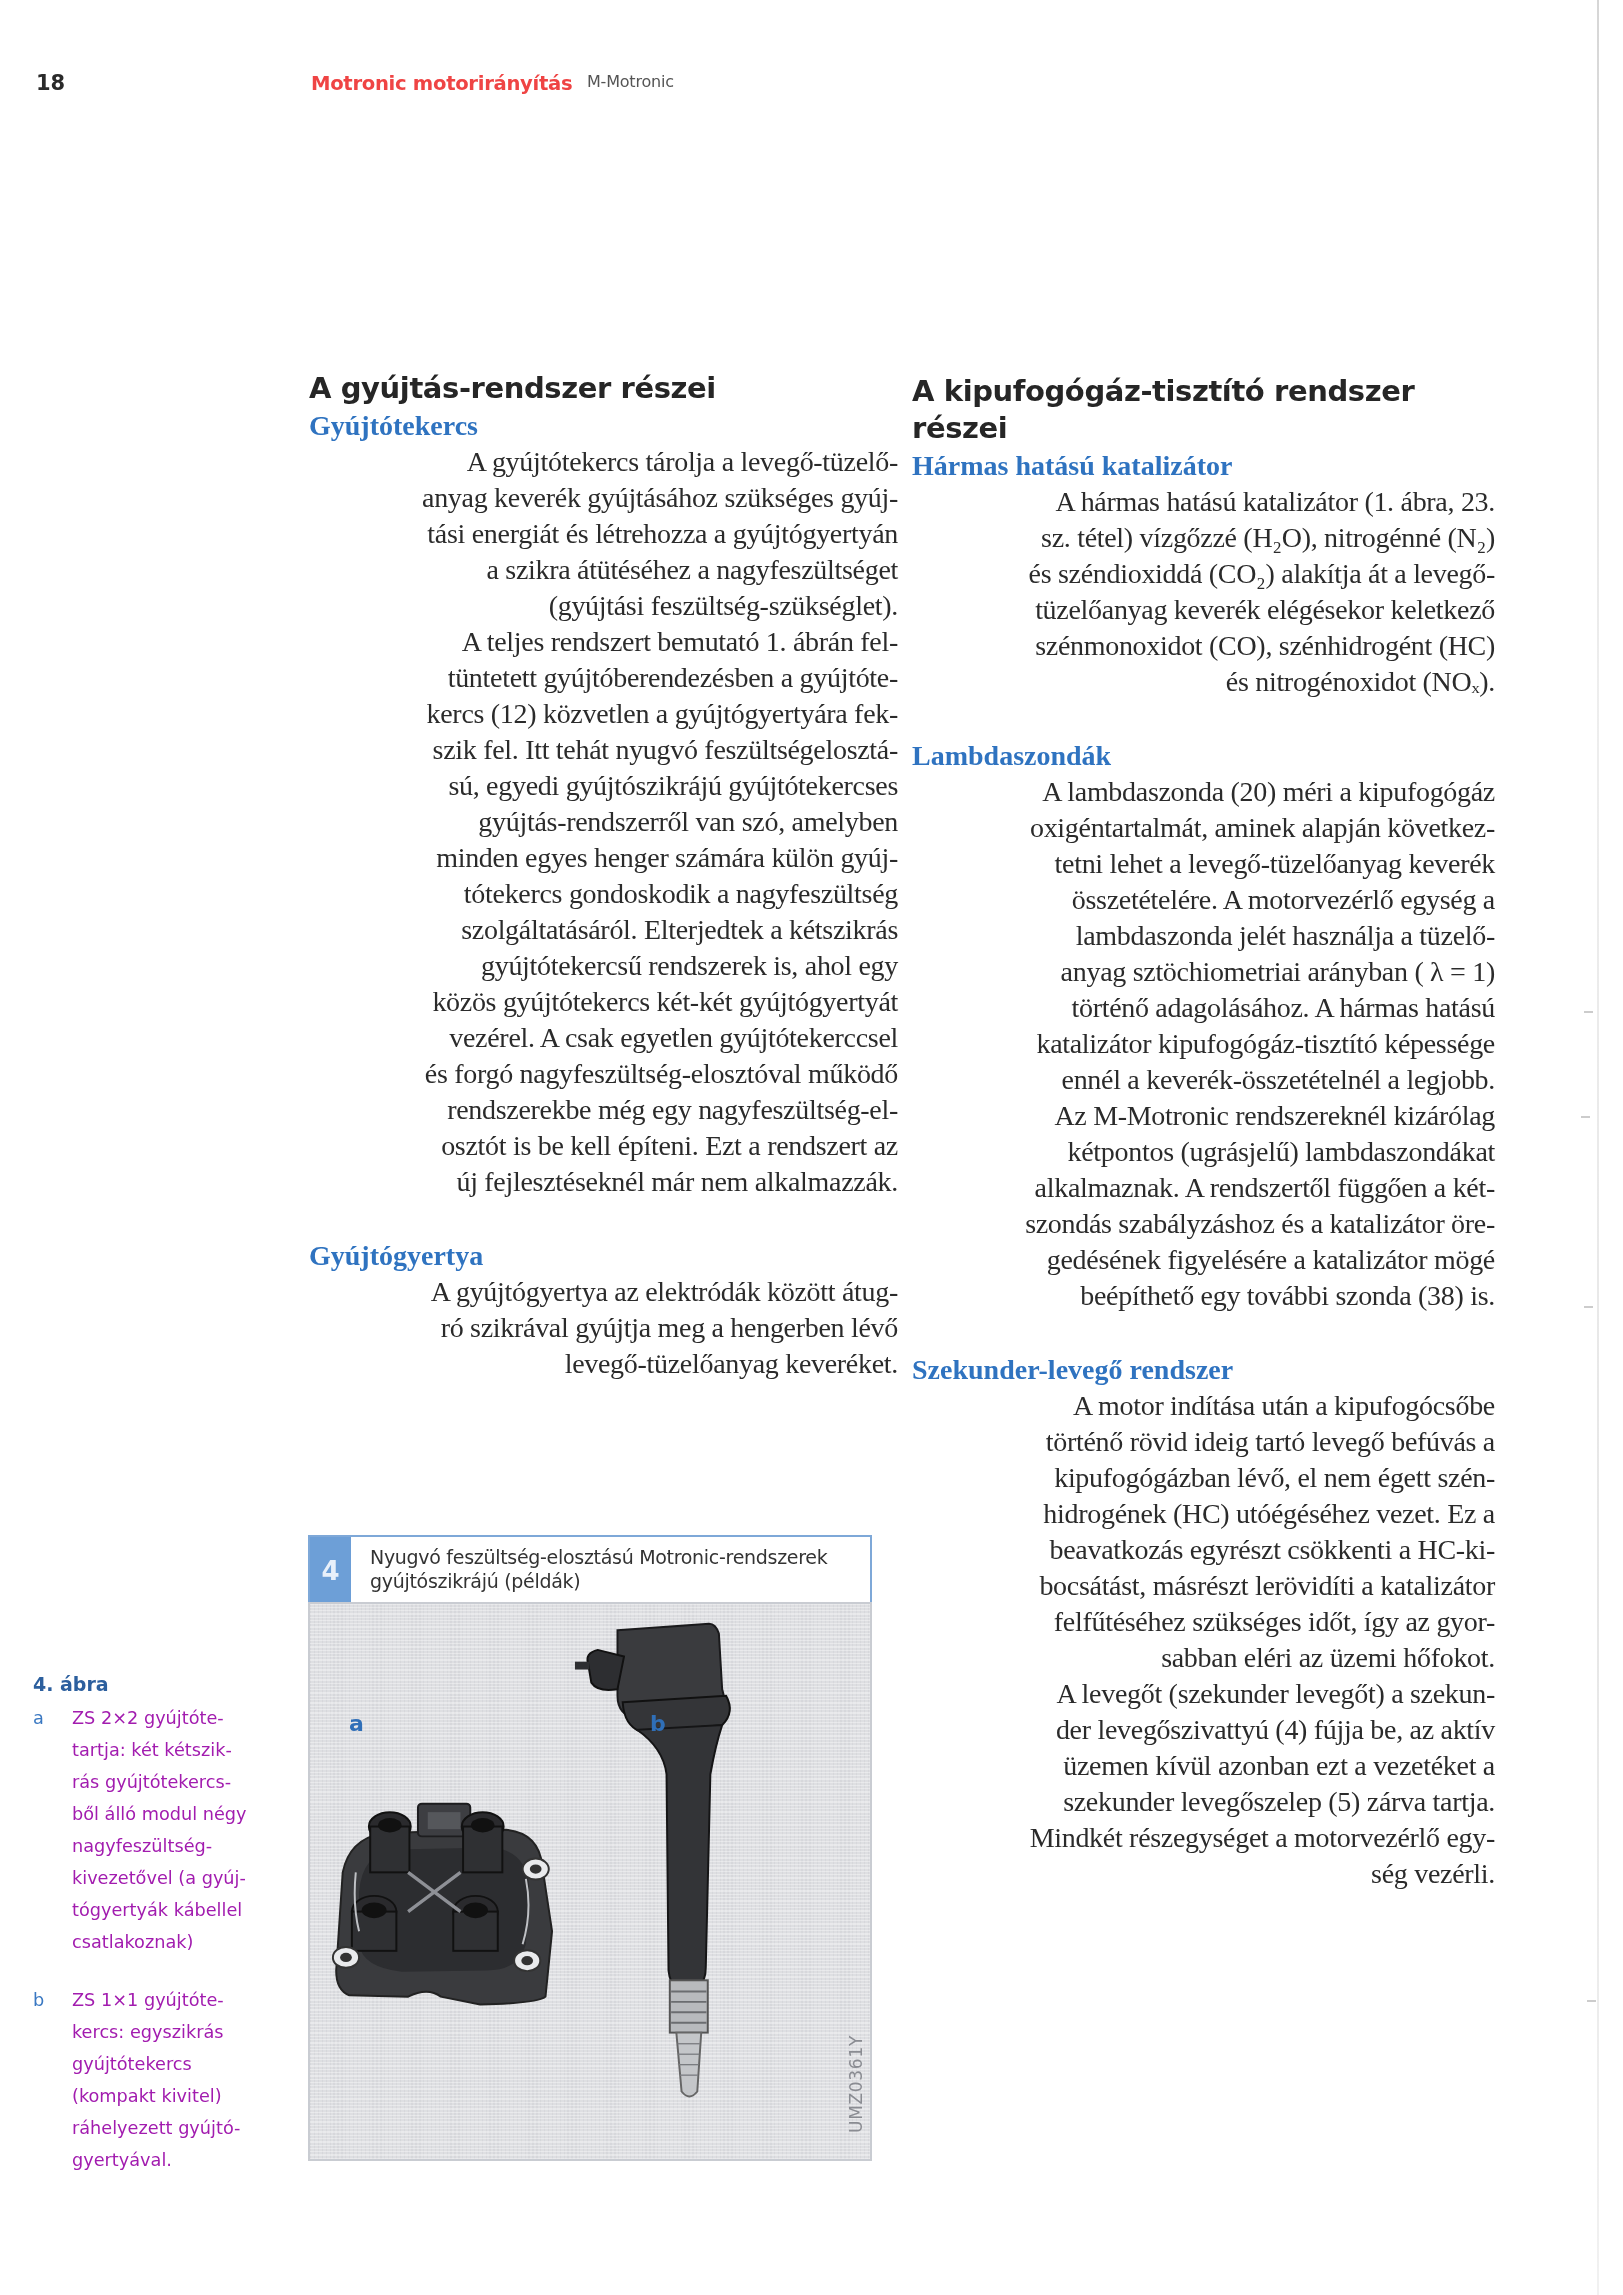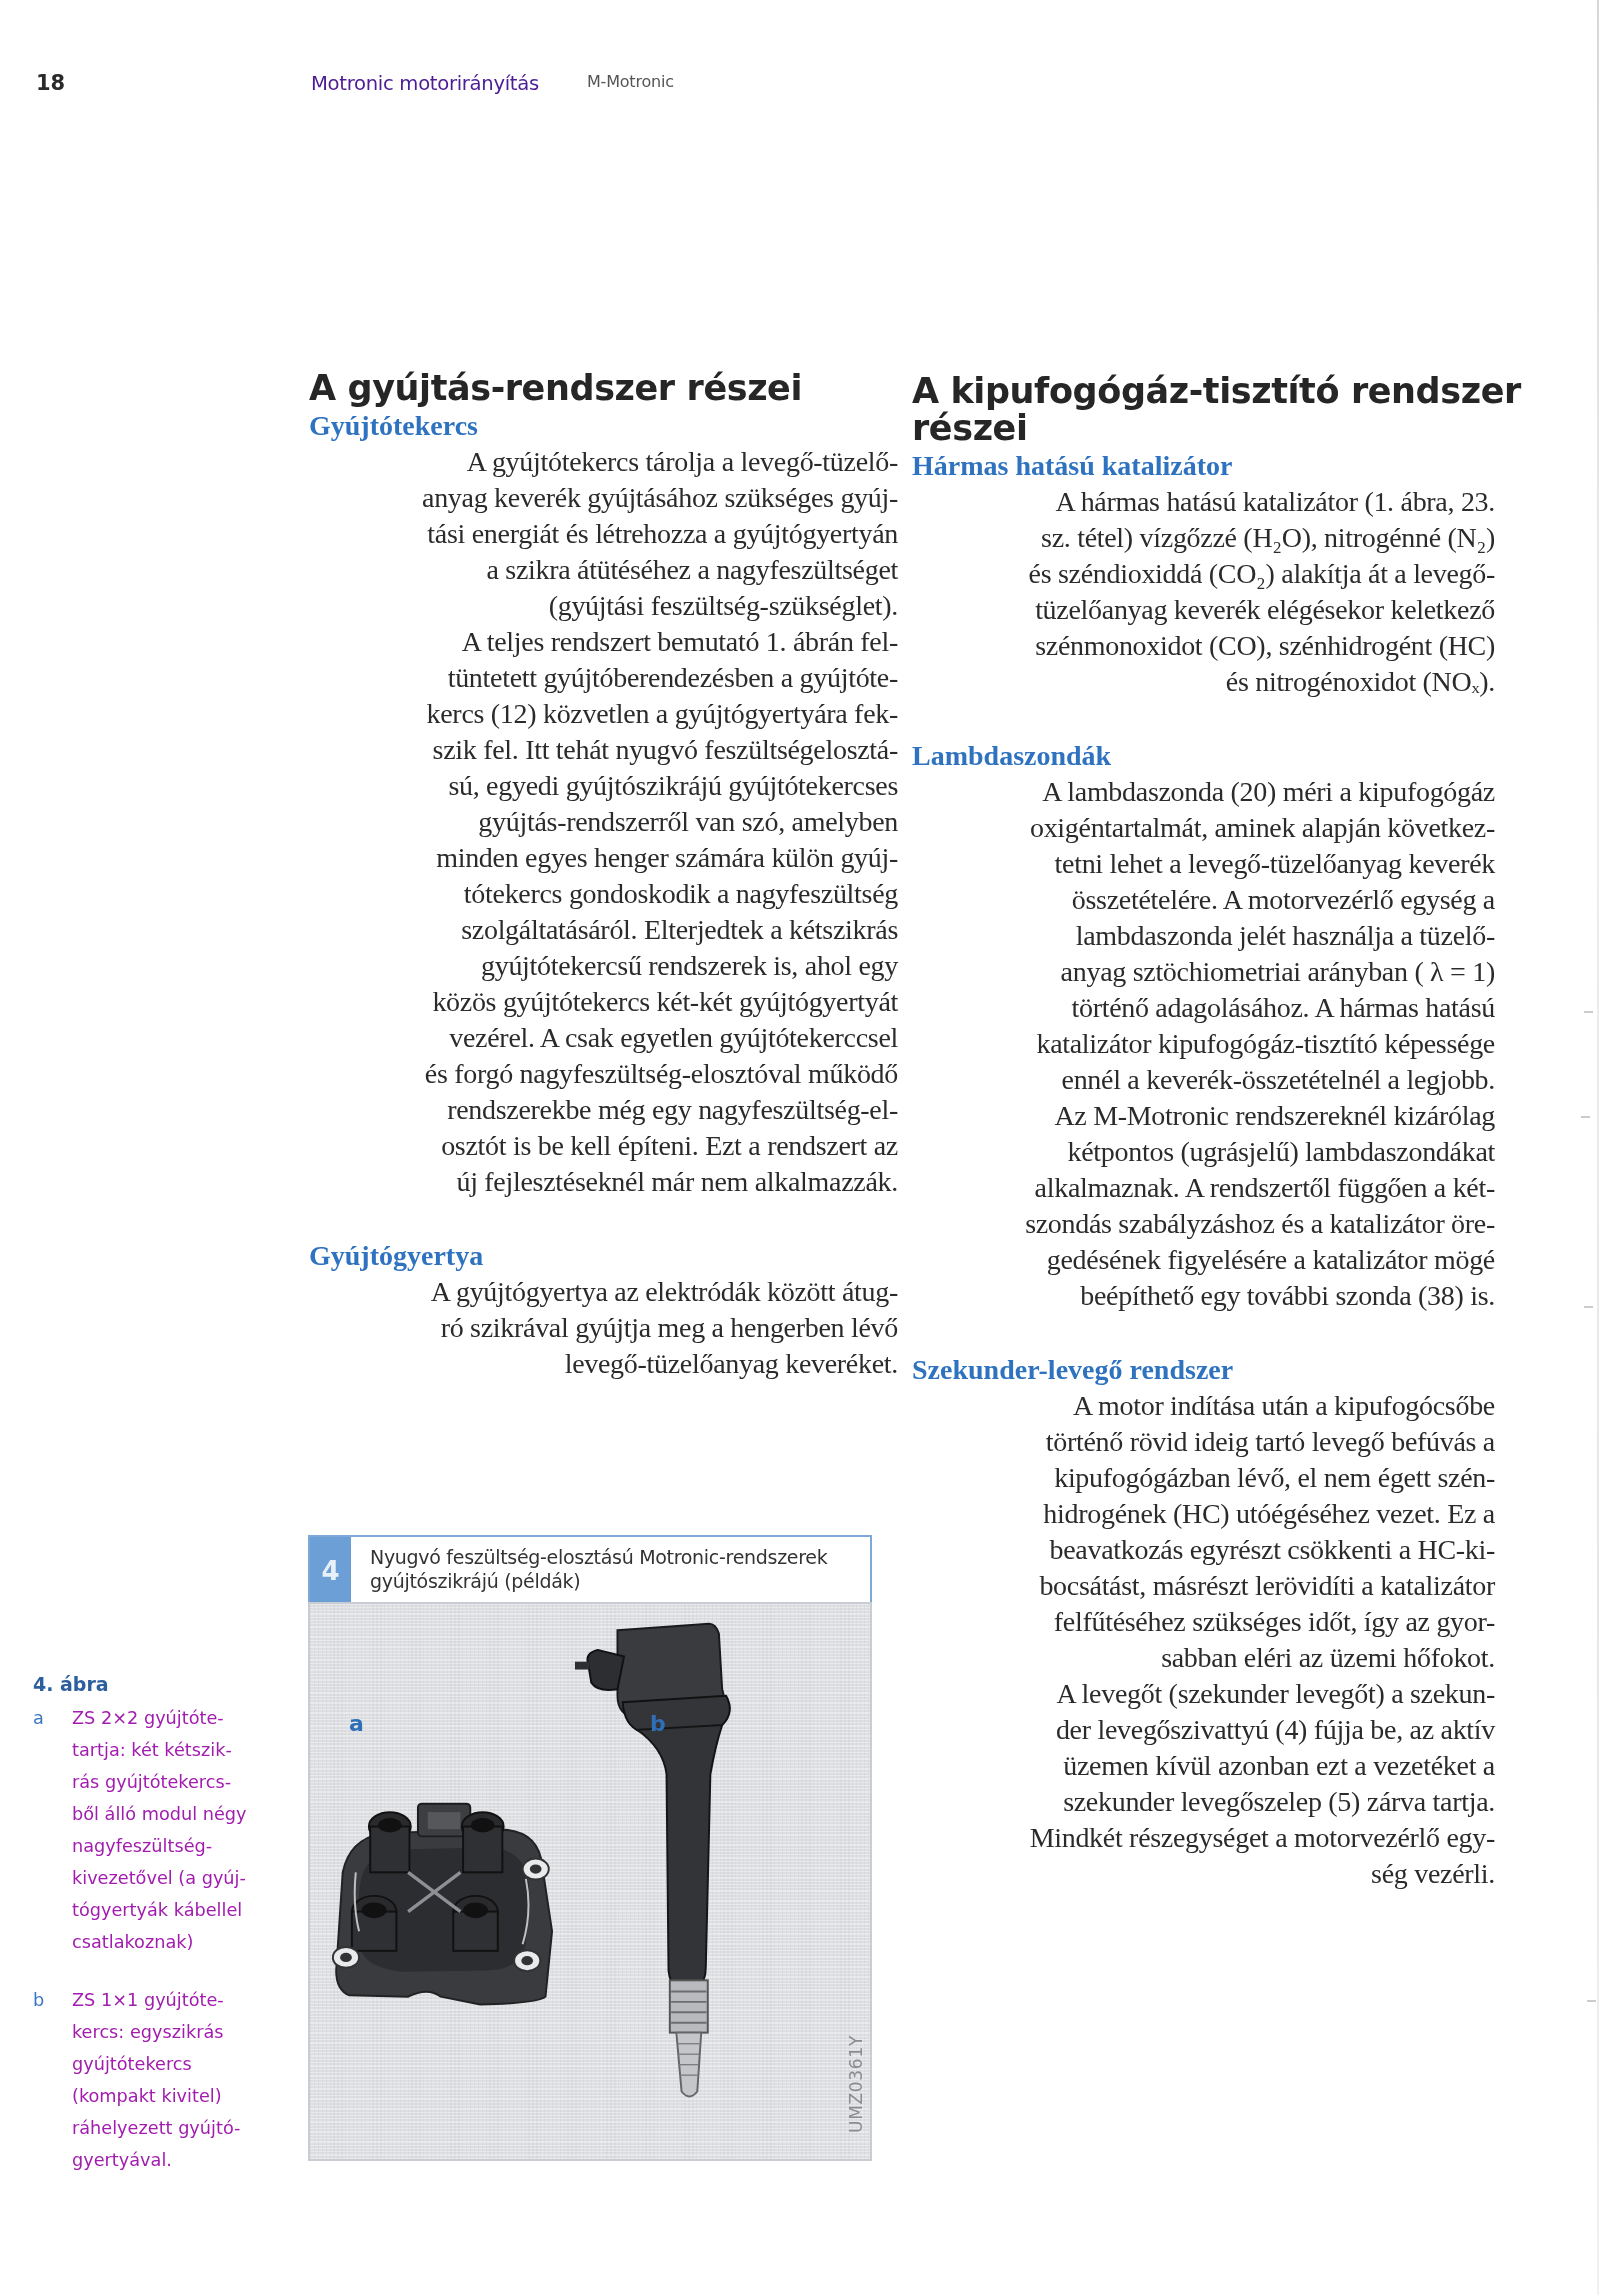--- a/index.html
+++ b/index.html
@@ -5,31 +5,31 @@
   html, body { margin: 0; padding: 0; }
   body {
     width: 1623px; height: 2295px; position: relative; overflow: hidden;
     background: #ffffff; color: #2b2b2b;
   }
   .abs { position: absolute; }
   .sans { font-family: "DejaVu Sans", "Liberation Sans", sans-serif; }
 
   
   #page-num { left: 36px; top: 71px; font-size: 21px; font-weight: bold; color: #2a2a2a; }
-  #running-title { left: 311px; top: 72px; font-size: 19.6px; font-weight: normal; color: #4c1d95; letter-spacing: -0.3px; }
+  #running-title { left: 311px; top: 72px; font-size: 19.6px; font-weight: bold; color: #ef4444; letter-spacing: -0.3px; }
   #running-sub { left: 587px; top: 72px; font-size: 16px; color: #555; letter-spacing: -0.2px; }
 
   
   .col { position: absolute; }
   #col-left { left: 309px; top: 370px; width: 589px; }
   #col-right { left: 912px; top: 373px; width: 583px; }
 
   .h1 {
     font-family: "DejaVu Sans", "Liberation Sans", sans-serif;
-    font-weight: bold; font-size: 35px; line-height: 37px; color: #262626;
+    font-weight: bold; font-size: 29px; line-height: 37px; color: #262626;
     letter-spacing: -0.4px; margin: 0;
   }
   .h2 {
     font-family: "Liberation Serif", "DejaVu Serif", serif;
     font-size: 28px; line-height: 37px; color: #2f73c0; margin: 0;
   }
   .p {
     font-family: "Liberation Serif", "DejaVu Serif", serif;
     font-size: 28px; line-height: 36px; color: #2b2b2b; margin: 0;
     letter-spacing: -0.3px;

